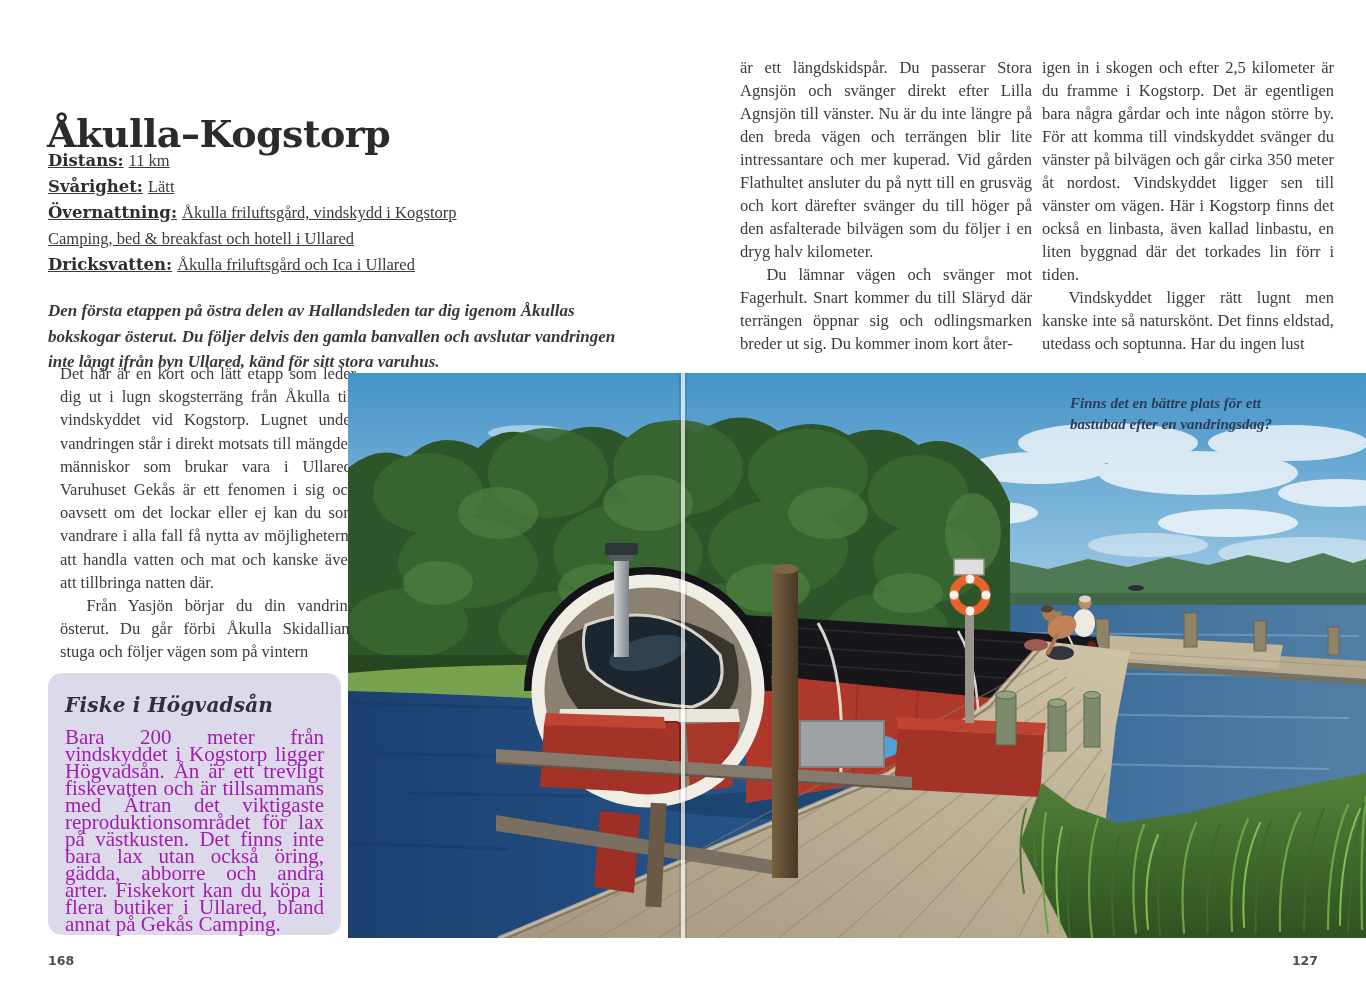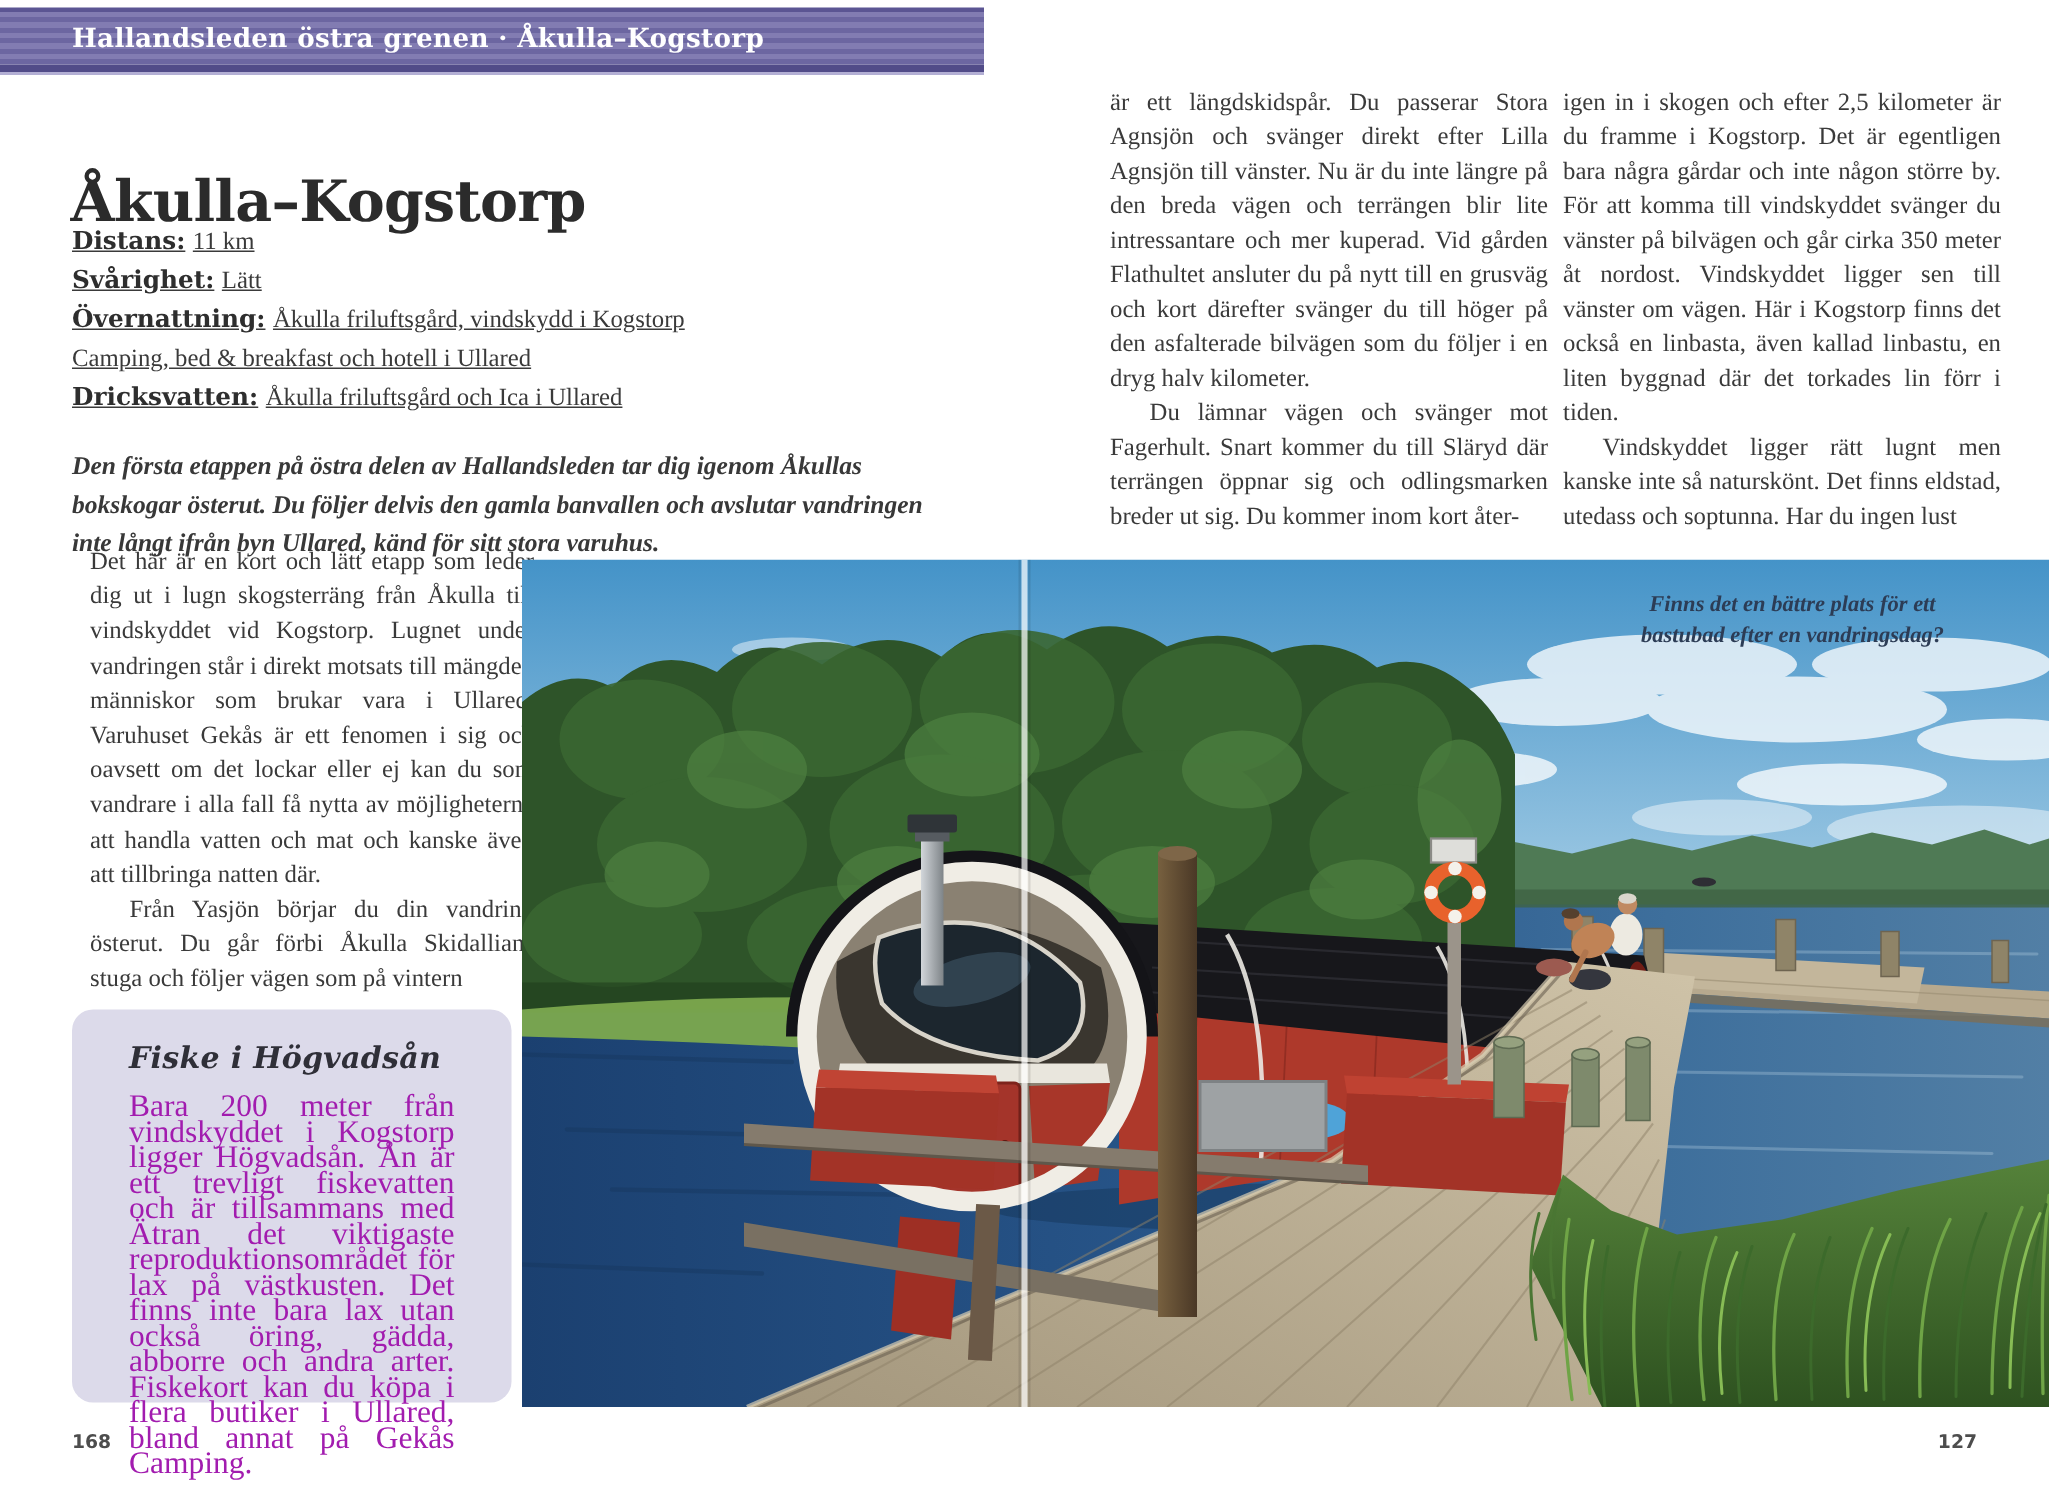--- a/index.html
+++ b/index.html
@@ -21,51 +21,48 @@
   .meta strong{font-family:"DejaVu Serif",serif;font-weight:700;color:#2e2e2e;margin-right:5px;}
   .meta strong:empty{display:none;margin:0;}
   .lead{position:absolute;left:48px;top:281px;width:568px;
     font-style:italic;font-weight:600;font-size:17px;line-height:25.5px;color:#383838;}
   .bodycol{position:absolute;left:48px;top:362px;width:296px;
     font-size:16.5px;line-height:23.2px;text-align:justify;color:#3a3a3a;margin-left:12px;}
   .bodycol p,.rcol p{margin:0;}
   .bodycol p.indent,.rcol p.indent{text-indent:1.6em;}
 
   .infobox{position:absolute;left:48px;top:673px;width:293px;height:262px;
-    background:#dcdaea;border-radius:14px;box-sizing:border-box;padding:20px 38px;}
+    background:#dcdaea;border-radius:14px;box-sizing:border-box;padding:20px 17px;}
   .infobox h2{margin:0 0 12px 0;font-family:"DejaVu Serif",serif;font-style:italic;
     font-weight:600;font-size:20px;color:#2f2f38;letter-spacing:.2px;}
   .infobox .ib-body{font-size:21px;line-height:17px;text-align:justify;color:#a21caf;}
 
   
   .rcol{position:absolute;top:56px;width:292px;font-size:16.5px;line-height:23px;
     text-align:justify;color:#3a3a3a;}
   .rcol.c1{left:740px;}
   .rcol.c2{left:1042px;}
 
   
   .photo{position:absolute;left:348px;top:373px;width:1018px;height:565px;}
   .photo svg{display:block;}
-  .caption{position:absolute;top:20px;right:46px;width:250px;text-align:center;
+  .caption{position:absolute;top:20px;right:46px;width:250px;text-align:left;
     font-style:italic;font-weight:700;font-size:15px;line-height:21px;color:#2c3c55;}
 
   
   .pagenum{position:absolute;top:953px;font-family:"DejaVu Sans",sans-serif;
     font-weight:700;font-size:12.5px;color:#4d4d4d;}
   .pagenum.left{left:48px;}
   .pagenum.right{left:1240px;width:78px;text-align:right;}
 </style>
 </head>
 <body>
 
 <div class="stage">
 
-  <div class="header-bar">
-    <span class="ht">Hallandsleden östra grenen · Åkulla–Kogstorp</span>
-  </div>
 
   <h1 class="title">Åkulla–Kogstorp</h1>
 
   <div class="meta">
     <div><strong>Distans:</strong><span>11 km</span></div>
     <div><strong>Svårighet:</strong><span>Lätt</span></div>
     <div><strong>Övernattning:</strong><span>Åkulla friluftsgård, vindskydd i Kogstorp</span></div>
     <div><span>Camping, bed &amp; breakfast och hotell i Ullared</span></div>
     <div><strong>Dricksvatten:</strong><span>Åkulla friluftsgård och Ica i Ullared</span></div>
   </div>

